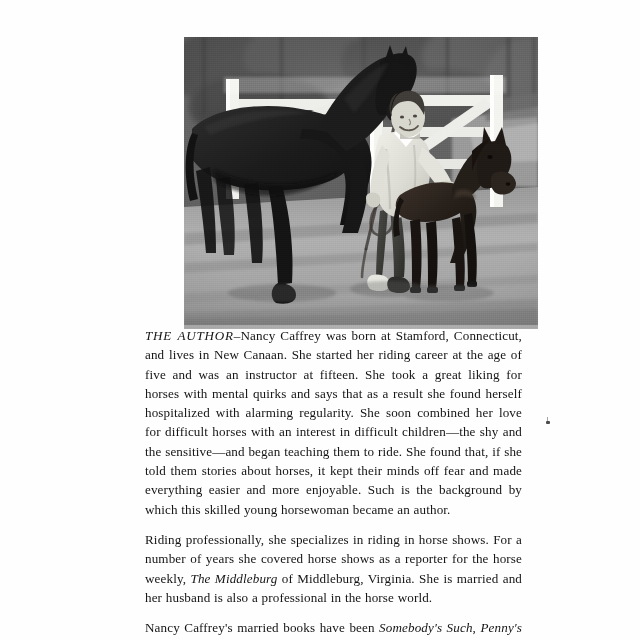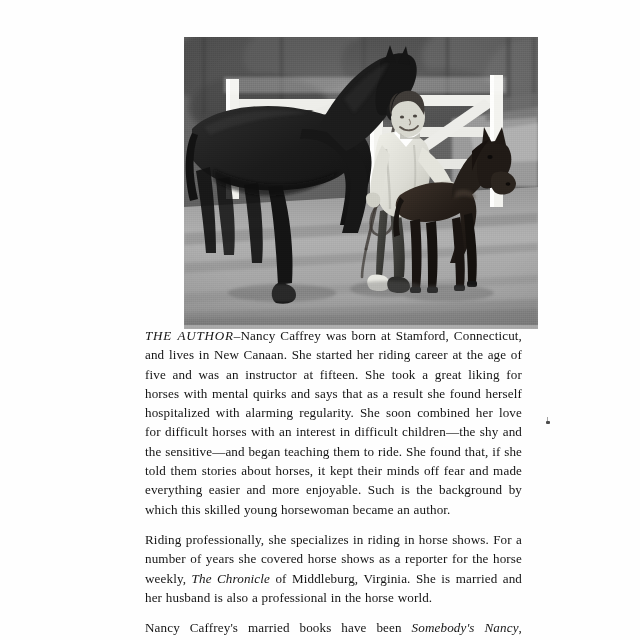--- a/index.html
+++ b/index.html
@@ -378,25 +378,25 @@
     <div id="photo-vignette"></div>
   </figure>
 
   <div id="text-block">
 
     <p class="para">
       <span class="lead-label">THE AUTHOR</span><span>–</span><span>Nancy Caffrey was born at Stamford, Connecticut, and lives in New Canaan. She started her riding career at the age of five and was an instructor at fifteen. She took a great liking for horses with mental quirks and says that as a result she found herself hospitalized with alarming regularity. She soon combined her love for difficult horses with an interest in difficult children—the shy and the sensitive—and began teaching them to ride. She found that, if she told them stories about horses, it kept their minds off fear and made everything easier and more enjoyable. Such is the background by which this skilled young horsewoman became an author.</span>
     </p>
 
     <p class="para">
-      <span>Riding professionally, she specializes in riding in horse shows. For a number of years she covered horse shows as a reporter for the horse weekly, </span><span class="title-italic">The Chronicle</span><span> of Middleburg, Virginia. She is married and her husband is also a professional in the horse world.</span>
+      <span>Riding professionally, she specializes in riding in horse shows. For a number of years she covered horse shows as a reporter for the horse weekly, </span><span class="title-italic">The Middleburg</span><span> of Middleburg, Virginia. She is married and her husband is also a professional in the horse world.</span>
     </p>
 
     <p class="para">
-      <span>Nancy Caffrey's married books have been </span><span class="title-italic">Somebody's Nancy</span><span>, </span><span class="title-italic">Penny's Worth</span><span>, and </span><span class="title-italic">Mig O' the Moor</span><span>.</span>
+      <span>Nancy Caffrey's married books have been </span><span class="title-italic">Somebody's Such</span><span>, </span><span class="title-italic">Penny's Worth</span><span>, and </span><span class="title-italic">Mig O' the Moor</span><span>.</span>
     </p>
 
   </div>
 
   <div id="margin-speck-hair"></div>
   <div id="margin-speck"></div>
 
 </div>
 
 </body></html>

